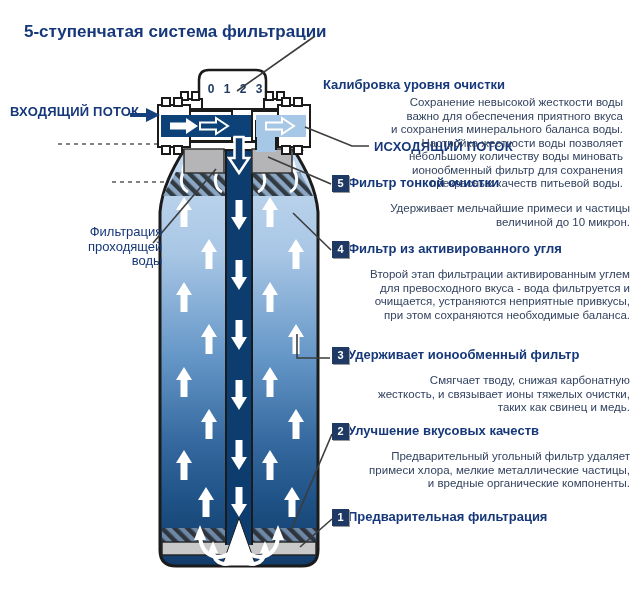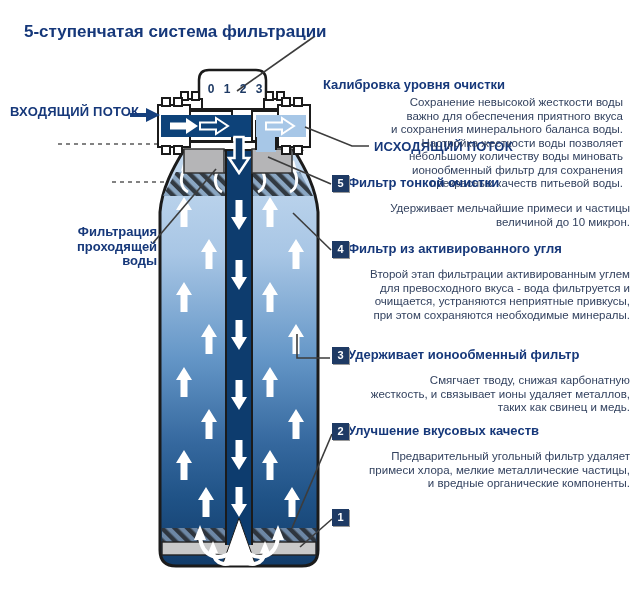--- a/index.html
+++ b/index.html
@@ -15,21 +15,21 @@
   .calib{left:323px;top:39px;width:300px;margin-top:38px;}
   .calib .bodytxt{margin-top:4px;}
   .stage{left:332px;width:298px;}
   .badge{position:absolute;left:0;top:0;width:17px;height:17px;background:#1e3a64;
          color:#fff;font-size:11px;font-weight:bold;line-height:17px;text-align:center;
          box-shadow:1px 1px 0 #9a9a9a;}
   .stage .heading{margin-left:16px;}
   .stage .bodytxt{margin-left:26px;margin-top:12px;}
   .dialnums{left:201px;top:82px;width:68px;text-align:center;font-size:12px;font-weight:bold;
             color:#1e3a64;word-spacing:6px;}
-  .passing{left:77px;top:225px;font-size:13px;line-height:14.5px;font-weight:bold;color:#16387a;}
+  .passing{left:88px;top:225px;font-size:13px;line-height:14.5px;font-weight:normal;color:#16387a;}
   .outgoing{left:374px;top:139px;}
   .incoming{left:10px;top:104px;}
 </style>
 </head>
 <body>
 
 <div class="canvas">
 
 <svg width="631" height="600" viewBox="0 0 631 600">
   <defs>
@@ -229,36 +229,37 @@
   <div class="bodytxt pre">Удерживает мельчайшие примеси и частицы
 величиной до 10 микрон.</div>
 </div>
 
 <div class="abs stage" style="top:241px;">
   <div class="badge">4</div>
   <div class="heading">Фильтр из активированного угля</div>
   <div class="bodytxt pre">Второй этап фильтрации активированным углем
 для превосходного вкуса - вода фильтруется и
 очищается, устраняются неприятные привкусы,
-при этом сохраняются необходимые минералы.</div>
+при этом сохраняются необходимые баланса.</div>
 </div>
 
 <div class="abs stage" style="top:347px;">
   <div class="badge">3</div>
   <div class="heading">Удерживает ионообменный фильтр</div>
   <div class="bodytxt pre">Смягчает тводу, снижая карбонатную
-жесткость, и связывает ионы удаляет металлов,
+жесткость, и связывает ионы тяжелых очистки,
 таких как свинец и медь.</div>
 </div>
 
 <div class="abs stage" style="top:423px;">
   <div class="badge">2</div>
   <div class="heading">Улучшение вкусовых качеств</div>
   <div class="bodytxt pre">Предварительный угольный фильтр удаляет
 примеси хлора, мелкие металлические частицы,
 и вредные органические компоненты.</div>
 </div>
 
 <div class="abs stage" style="top:509px;">
   <div class="badge">1</div>
+  <div class="heading">Предварительная фильтрация</div>
 </div>
 
 </div>
 
 </body></html>

